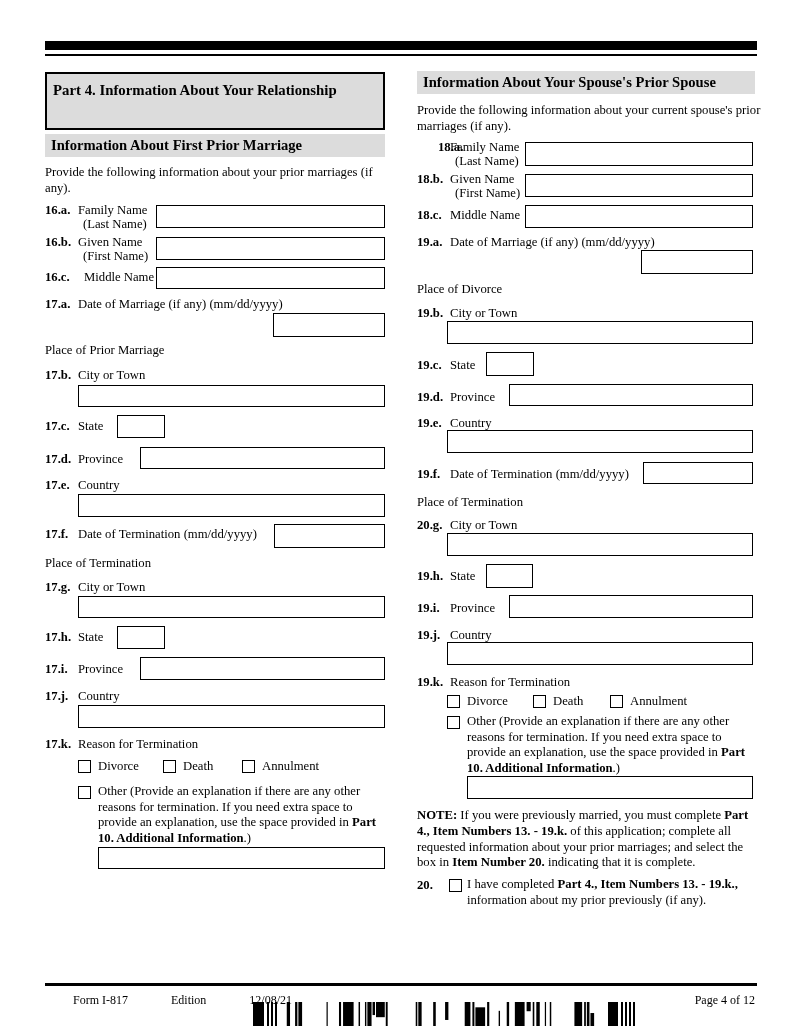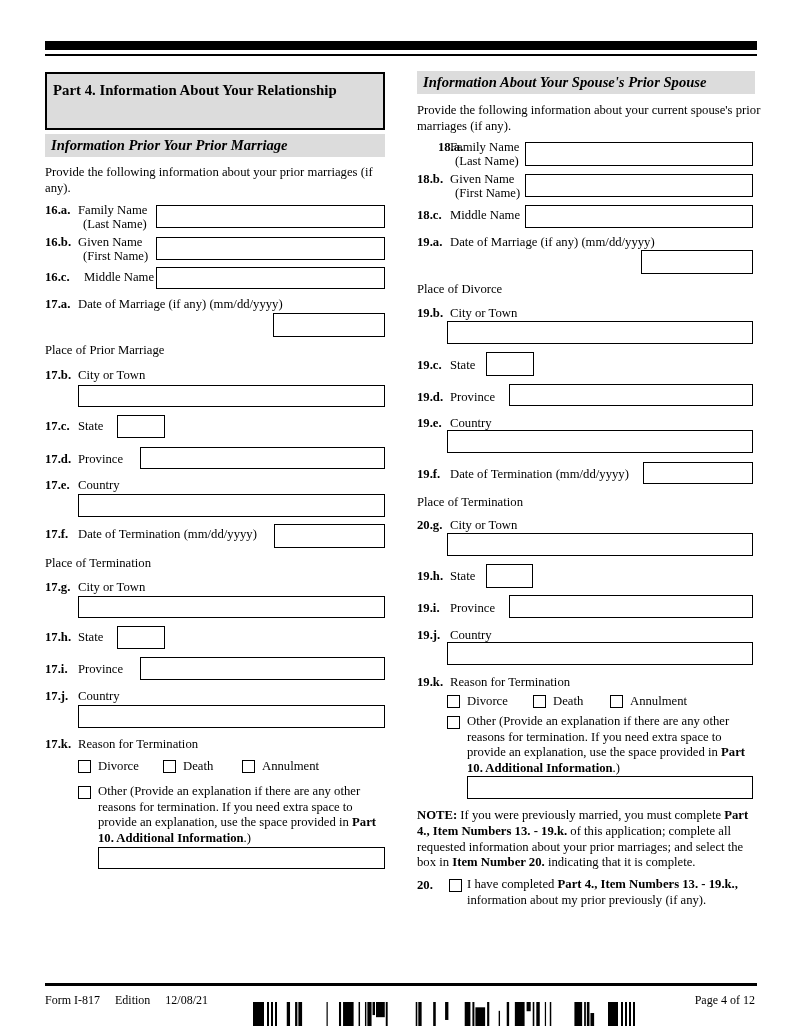--- a/index.html
+++ b/index.html
@@ -14,40 +14,40 @@
   .wrap { white-space:normal; line-height:16px; }
   .b { font-weight:bold; }
   .rule { position:absolute; background:#000; }
   .partbox {
     position:absolute; left:45px; top:72px; width:340px; height:58px;
     border:2px solid #000; background:#dcdcdc;
     font-size:14.8px; line-height:19.5px; padding:7px 6px;
   }
   .secbar {
     position:absolute; height:23px; background:#dcdcdc;
-    font-style:italic; font-weight:bold; font-size:14.6px;
+    font-weight:bold; font-size:14.6px;
     line-height:23px; padding-left:6px;
   }
   .box { position:absolute; border:1.5px solid #000; background:#fff; }
   .cb { position:absolute; width:13px; height:13px; border:1.5px solid #000; background:#fff; }
-  .footer-left span { display:inline-block; margin-right:15px; }
+  .footer-left span { display:inline-block; margin-right:15px;margin-left:28px; }
 </style>
 </head>
 <body>
 
 <div class="page">
 
   <div class="rule" style="left:45px;top:41px;width:712px;height:9px"></div>
   <div class="rule" style="left:45px;top:54px;width:712px;height:2px"></div>
 
   <div class="partbox">
     <div class="b">Part 4.  Information About Your Relationship</div>
   </div>
 
-  <div class="secbar" style="left:45px;top:134px;width:340px">Information Prior Your Prior Marriage</div>
+  <div class="secbar" style="left:45px;top:134px;width:340px">Information About First Prior Marriage</div>
 
   <div class="t wrap" style="left:45px;top:164px;width:346px">Provide the following information about your prior marriages (if any).</div>
 
   <span class="t b" style="left:45px;top:203px">16.a.</span>
   <span class="t" style="left:78px;top:203px">Family Name</span>
   <span class="t" style="left:83px;top:217px">(Last Name)</span>
   <div class="box" style="left:156px;top:205px;width:229px;height:23px"></div>
 
   <span class="t b" style="left:45px;top:235px">16.b.</span>
   <span class="t" style="left:78px;top:235px">Given Name</span>

